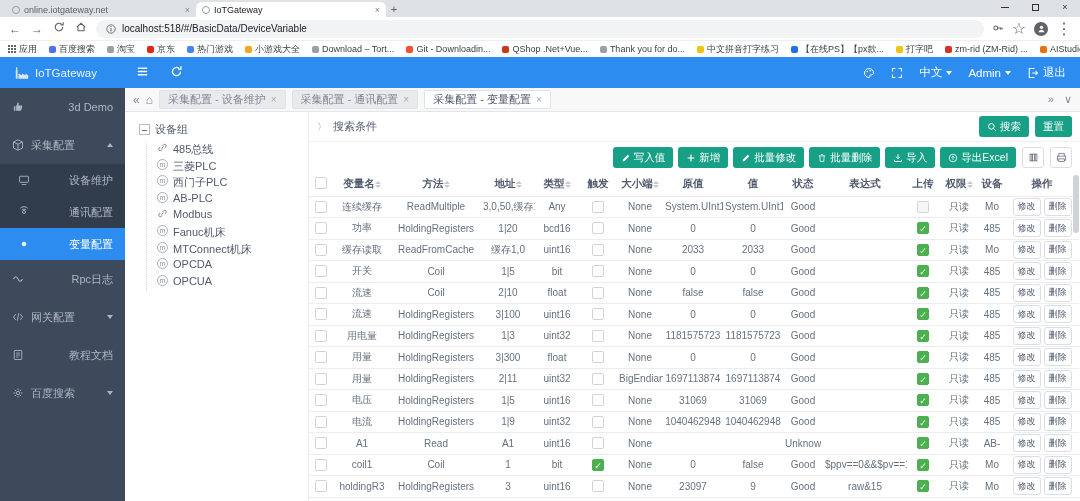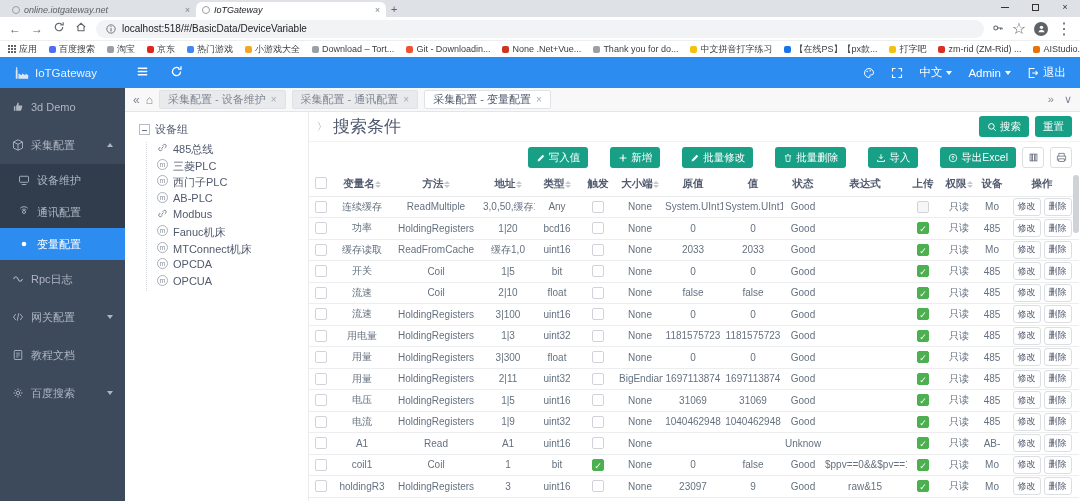--- a/index.html
+++ b/index.html
@@ -1,20 +1,20 @@
 <!DOCTYPE html>
 <html><head>
 <meta charset="utf-8">
 <style>
   * { margin:0; padding:0; box-sizing:border-box; }
   html,body { width:1080px; height:501px; overflow:hidden; background:#fff;
     font-family:"Liberation Sans", sans-serif; }
 
   
-  .tabstrip { height:17px; background:#dee1e6; display:flex; align-items:flex-end; padding-left:6px;font-style:italic; }
+  .tabstrip { height:17px; background:#dee1e6; display:flex; align-items:flex-end; padding-left:6px; }
   .btab { display:flex; align-items:center; gap:4px; width:190px; height:15px; padding:0 6px;
           font-size:9px; color:#5f6368; border-radius:6px 6px 0 0; }
   .btab.active { background:#fff; color:#202124; }
   .btab .fav { width:8px; height:8px; border-radius:50%; border:1px solid #9aa0a6; flex:none; }
   .btab .lbl { flex:1; overflow:hidden; white-space:nowrap; }
   .btab .x { color:#80868b; font-size:9px; }
   .newtab { width:16px; text-align:center; font-size:11px; color:#5f6368; margin-bottom:2px; }
   .wincontrols { margin-left:auto; display:flex; align-self:flex-start; }
   .wc { width:30px; height:14px; display:flex; align-items:center; justify-content:center;
         font-size:9px; color:#333; }
@@ -51,21 +51,21 @@
   .hdr-right { margin-left:auto; display:flex; align-items:center; gap:16px; padding-right:14px;
                font-size:11.5px; }
   .hdr-right .grp { display:flex; align-items:center; gap:4px; }
   .hdr-right svg { width:12px; height:12px; }
   .caret-d { width:0; height:0; border-left:3.5px solid transparent; border-right:3.5px solid transparent;
              border-top:4px solid #fff; display:inline-block; }
 
   
   .shell { display:flex; height:413px; }
   .sidebar { width:125px; background:#3d4a5c; color:#aeb6c2; font-size:11px; flex:none; }
-  .snav-item { height:38px; display:flex; align-items:center; gap:7px; padding:0 12px; }
+  .snav-item { height:38px; display:flex; align-items:center; gap:7px; padding:0 12px;justify-content:space-between; }
   .snav-item svg { width:12px; height:12px; flex:none; }
   .snav-item .sc { margin-left:auto; }
   .caret-s { width:0; height:0; border-left:3.5px solid transparent; border-right:3.5px solid transparent;
              border-top:4px solid #aeb6c2; display:inline-block; }
   .caret-s.up { border-top:none; border-bottom:4px solid #aeb6c2; }
   .submenu { background:#313d4d; }
   .submenu .snav-item { height:32px; padding-left:18px; }
   .snav-item.active { background:#2d8cf0; color:#fff; }
 
   .mainarea { flex:1; display:flex; flex-direction:column; min-width:0; }
@@ -89,21 +89,21 @@
   .tnodes { margin-left:7px; border-left:1px dotted #d4d8dd; padding-left:10px; }
   .tnode { display:flex; gap:5px; height:16.6px; white-space:nowrap; }
   .mdot { width:11px; height:11px; border:1px solid #a9b0ba; border-radius:50%; color:#8a919c;
           font-size:7px; display:flex; align-items:center; justify-content:center; flex:none; }
   .linkic svg { width:11px; height:11px; color:#6b7482; }
 
   
   .gridpanel { flex:1; min-width:0; display:flex; flex-direction:column; position:relative; }
   .searchrow { height:30px; display:flex; align-items:center; padding:0 8px; border-bottom:1px solid #f0f2f4; }
   .searchrow .arrow { color:#808695; font-size:10px; margin-right:6px; }
-  .searchrow .st { font-size:17px; color:#515a6e; }
+  .searchrow .st { font-size:11px; color:#515a6e; }
   .searchrow .btns { margin-left:auto; display:flex; gap:6px; }
   .tealbtn { background:#17a086; color:#fff; border:none; border-radius:3px; height:21px;
              padding:0 8px; font-size:10.5px; display:flex; align-items:center; gap:3px;
              font-family:inherit; }
   .tealbtn svg { width:10px; height:10px; }
   .toolrow { height:31px; display:flex; align-items:center; justify-content:flex-end; gap:6px;
              padding:0 8px; }
   .iconbtn { width:22px; height:21px; background:#fff; border:1px solid #dcdee2; border-radius:3px;
              color:#515a6e; display:flex; align-items:center; justify-content:center; }
   .iconbtn svg { width:11px; height:11px; }
@@ -235,21 +235,21 @@
       <span class="bm">
         <span class="dotfav" style="background: rgb(154, 160, 166);"></span>
         <span>Download – Tort...</span>
       </span>
       <span class="bm">
         <span class="dotfav" style="background: rgb(240, 81, 51);"></span>
         <span>Git - Downloadin...</span>
       </span>
       <span class="bm">
         <span class="dotfav" style="background: rgb(201, 56, 31);"></span>
-        <span>None .Net+Vue...</span>
+        <span>QShop .Net+Vue...</span>
       </span>
       <span class="bm">
         <span class="dotfav" style="background: rgb(154, 160, 166);"></span>
         <span>Thank you for do...</span>
       </span>
       <span class="bm">
         <span class="dotfav" style="background: rgb(244, 194, 13);"></span>
         <span>中文拼音打字练习</span>
       </span>
       <span class="bm">
@@ -476,21 +476,21 @@
                 </svg>
               <span>搜索</span>
             </button>
             <button class="tealbtn">
               <span>重置</span>
             </button>
           </span>
         </div>
 
         <div class="toolrow">
-          <span id="toolBtns" style="display:flex;gap:22px;padding-left:36px;">
+          <span id="toolBtns" style="display:flex;gap:5px;padding-left:36px;">
               <button class="tealbtn">
                 <svg viewBox="0 0 16 16">
                   <path d="M2.5 13.5l.8-3.3 7.4-7.4 2.5 2.5-7.4 7.4z" fill="currentColor"></path>
                 </svg>
                 <span>写入值</span>
               </button>
               <button class="tealbtn">
                 <svg viewBox="0 0 16 16">
                   <path d="M8 2.5v11M2.5 8h11" stroke="currentColor" stroke-width="1.8"></path>
                 </svg>

